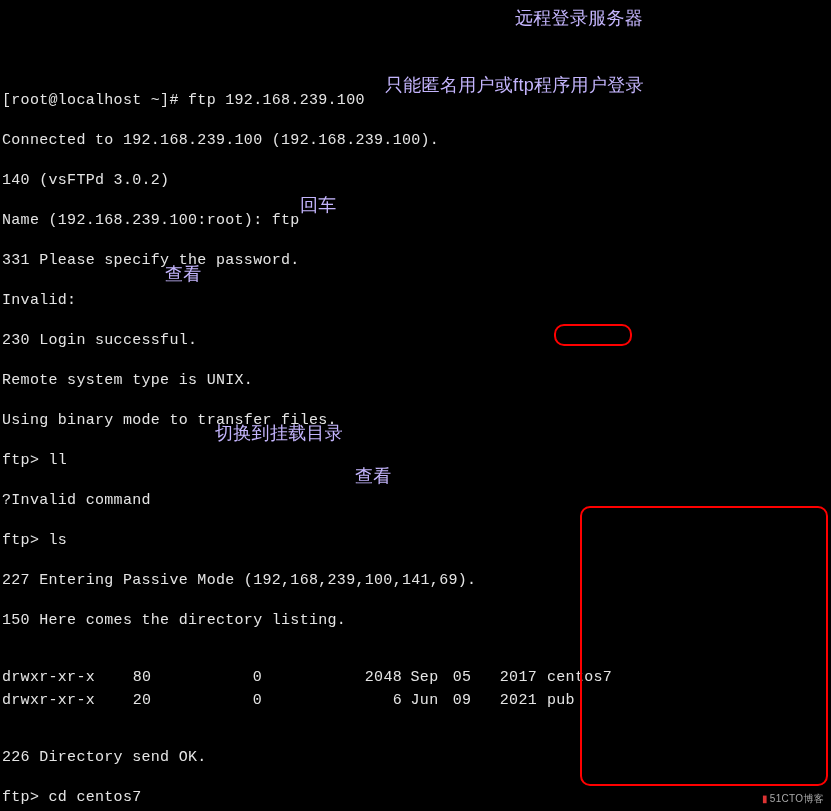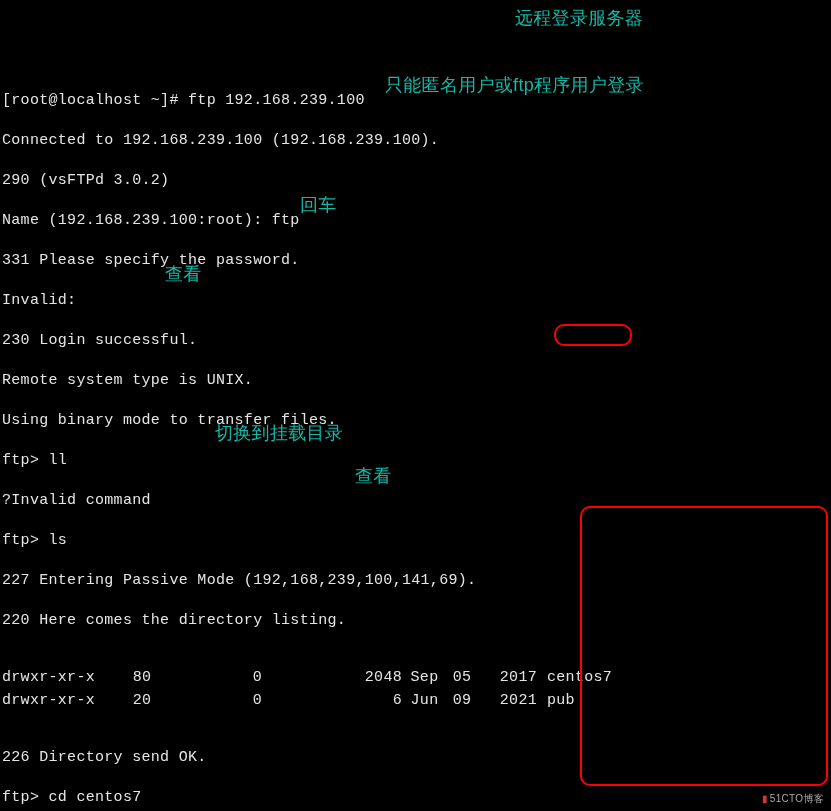--- a/index.html
+++ b/index.html
@@ -20,21 +20,21 @@
     overflow: hidden;
     letter-spacing: 0.3px;
   }
   .line {
     line-height: 23px;
     height: 23px;
     white-space: pre;
   }
   .annot {
     position: absolute;
-    color: #14b8a6;
+    color: #c4b5fd;
     font-family: "Microsoft YaHei", "SimHei", sans-serif;
     font-size: 18px;
     font-weight: 500;
     white-space: nowrap;
   }
   .red-box {
     position: absolute;
     border: 2px solid #ff0000;
     border-radius: 10px;
     background: transparent;
@@ -70,32 +70,32 @@
   .c-name   { padding-left: 10px; }
 </style>
 </head>
 <body>
 
 
 
 
 <div class="line">[root@localhost ~]# ftp 192.168.239.100</div>
 <div class="line">Connected to 192.168.239.100 (192.168.239.100).</div>
-<div class="line">290 (vsFTPd 3.0.2)</div>
+<div class="line">140 (vsFTPd 3.0.2)</div>
 <div class="line">Name (192.168.239.100:root): ftp</div>
 <div class="line">331 Please specify the password.</div>
 <div class="line">Invalid:</div>
 <div class="line">230 Login successful.</div>
 <div class="line">Remote system type is UNIX.</div>
 <div class="line">Using binary mode to transfer files.</div>
 <div class="line">ftp&gt; ll</div>
 <div class="line">?Invalid command</div>
 <div class="line">ftp&gt; ls</div>
 <div class="line">227 Entering Passive Mode (192,168,239,100,141,69).</div>
-<div class="line">220 Here comes the directory listing.</div>
+<div class="line">150 Here comes the directory listing.</div>
 
 <div id="list1"><div class="tbl-row"><span class="c-perm">drwxr-xr-x</span><span class="c-links">8</span> <span class="c-owner">0</span><span class="c-group">0</span><span class="c-size">2048</span><span class="c-mon">Sep</span><span class="c-day">05</span><span class="c-year">2017</span><span class="c-name">centos7</span></div><div class="tbl-row"><span class="c-perm">drwxr-xr-x</span><span class="c-links">2</span> <span class="c-owner">0</span><span class="c-group">0</span><span class="c-size">6</span><span class="c-mon">Jun</span><span class="c-day">09</span><span class="c-year">2021</span><span class="c-name">pub</span></div></div>
 
 <div class="line">226 Directory send OK.</div>
 <div class="line">ftp&gt; cd centos7</div>
 
 
 
 
 

